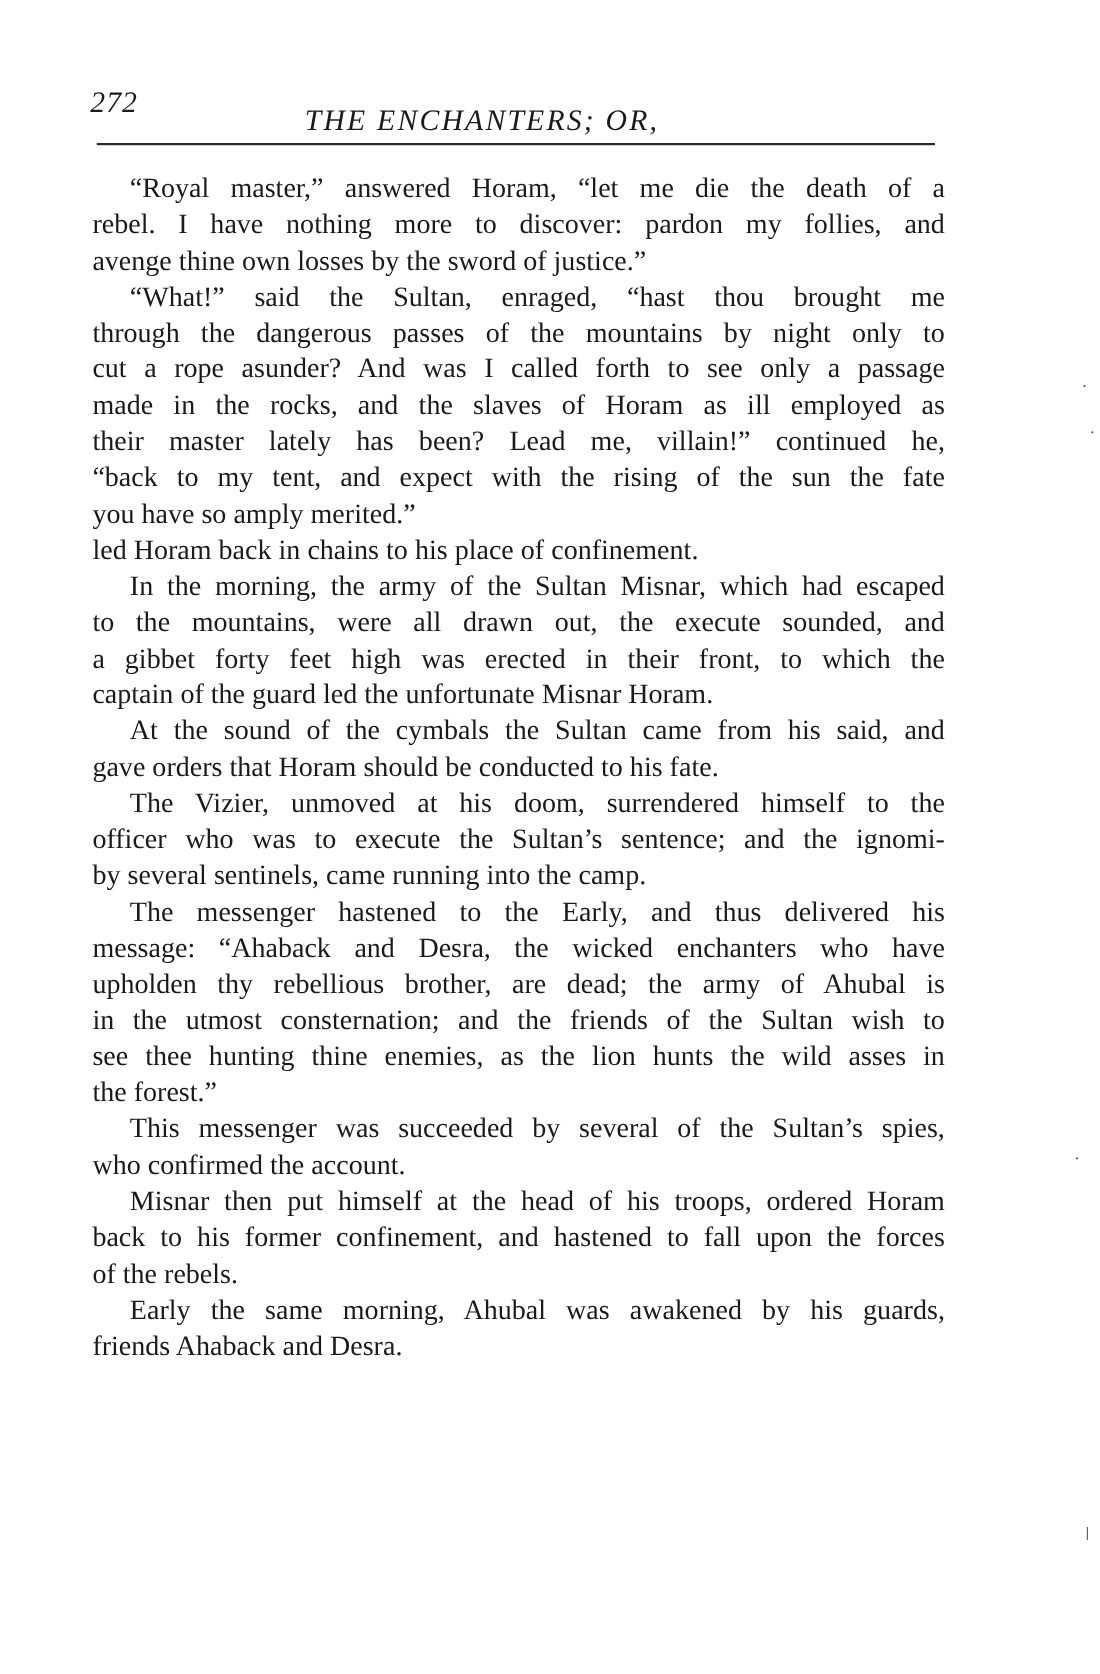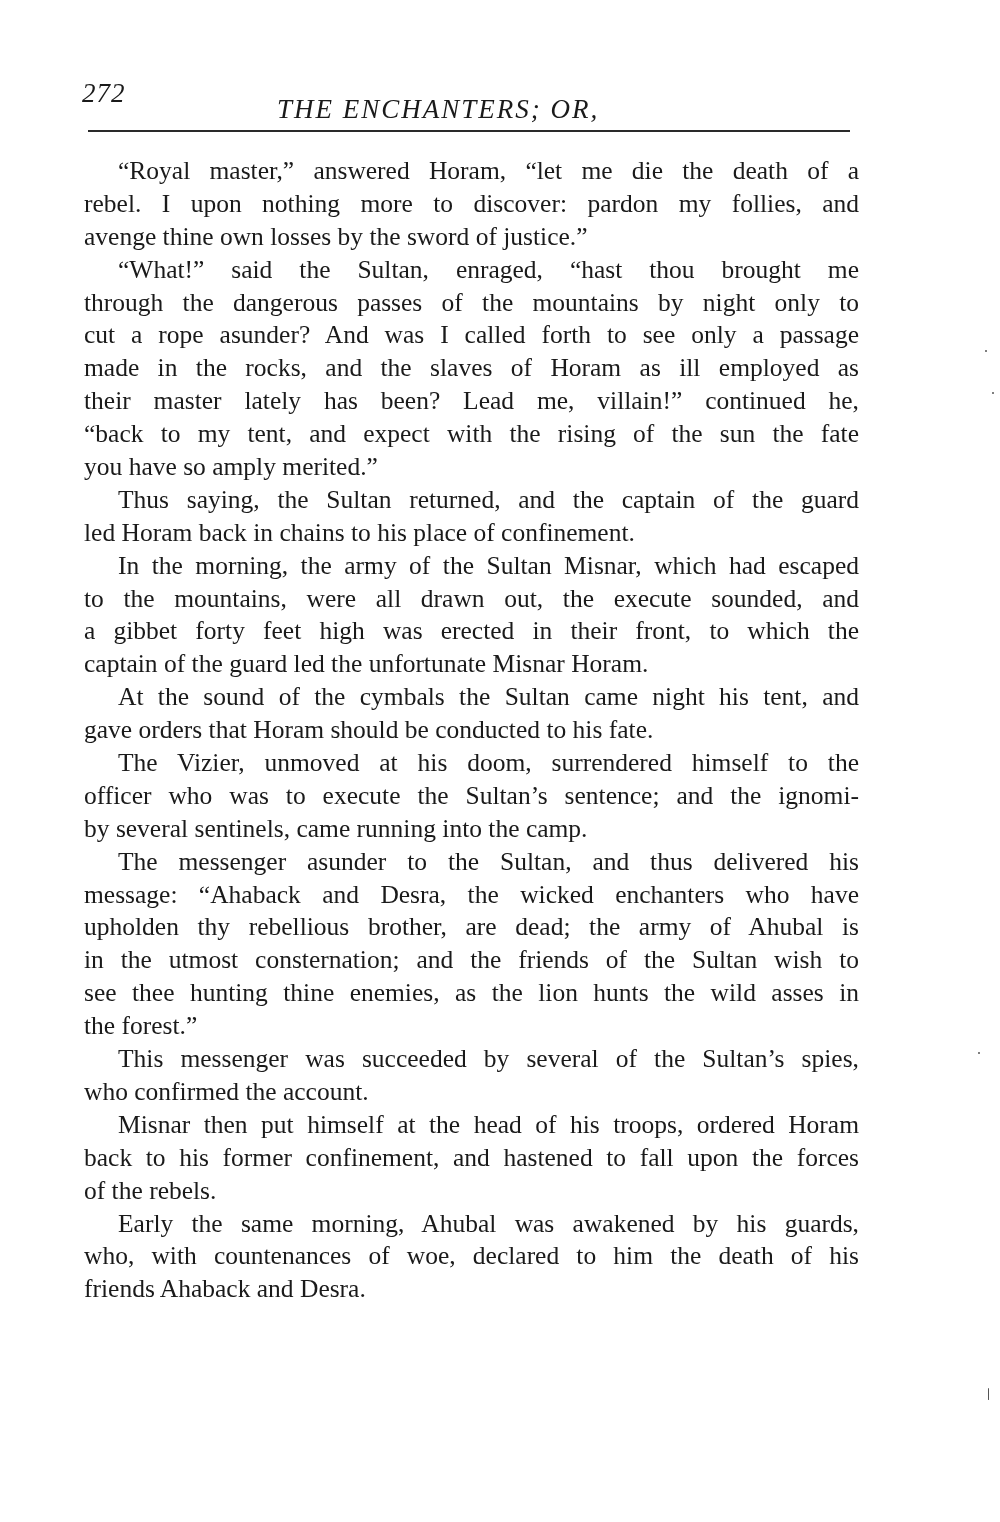--- a/index.html
+++ b/index.html
@@ -93,80 +93,78 @@
     <span class="page-number">272</span>
     <span class="running-title">THE ENCHANTERS; OR,</span>
   </div>
 
   <div class="head-rule"></div>
 
   <div class="body-text">
 
     <div class="paragraph">
       <div class="line indent">“Royal master,” answered Horam, “let me die the death of a</div>
-      <div class="line">rebel.  I upon nothing more to discover: pardon my follies, and</div>
+      <div class="line">rebel.  I have nothing more to discover: pardon my follies, and</div>
       <div class="line last">avenge thine own losses by the sword of justice.”</div>
     </div>
 
     <div class="paragraph">
       <div class="line indent">“What!” said the Sultan, enraged, “hast thou brought me</div>
       <div class="line">through the dangerous passes of the mountains by night only to</div>
       <div class="line">cut a rope asunder?  And was I called forth to see only a passage</div>
       <div class="line">made in the rocks, and the slaves of Horam as ill employed as</div>
       <div class="line">their master lately has been?  Lead me, villain!” continued he,</div>
       <div class="line">“back to my tent, and expect with the rising of the sun the fate</div>
       <div class="line last">you have so amply merited.”</div>
     </div>
 
     <div class="paragraph">
-      <div class="line indent">Thus saying, the Sultan returned, and the captain of the guard</div>
       <div class="line last">led Horam back in chains to his place of confinement.</div>
     </div>
 
     <div class="paragraph">
       <div class="line indent">In the morning, the army of the Sultan Misnar, which had escaped</div>
       <div class="line">to the mountains, were all drawn out, the execute sounded, and</div>
       <div class="line">a gibbet forty feet high was erected in their front, to which the</div>
       <div class="line last">captain of the guard led the unfortunate Misnar Horam.</div>
     </div>
 
     <div class="paragraph">
-      <div class="line indent">At the sound of the cymbals the Sultan came night his tent, and</div>
+      <div class="line indent">At the sound of the cymbals the Sultan came from his said, and</div>
       <div class="line last">gave orders that Horam should be conducted to his fate.</div>
     </div>
 
     <div class="paragraph">
       <div class="line indent">The Vizier, unmoved at his doom, surrendered himself to the</div>
       <div class="line">officer who was to execute the Sultan’s sentence; and the ignomi-</div>
       <div class="line last">by several sentinels, came running into the camp.</div>
     </div>
 
     <div class="paragraph">
-      <div class="line indent">The messenger asunder to the Sultan, and thus delivered his</div>
+      <div class="line indent">The messenger hastened to the Early, and thus delivered his</div>
       <div class="line">message: “Ahaback and Desra, the wicked enchanters who have</div>
       <div class="line">upholden thy rebellious brother, are dead; the army of Ahubal is</div>
       <div class="line">in the utmost consternation; and the friends of the Sultan wish to</div>
       <div class="line">see thee hunting thine enemies, as the lion hunts the wild asses in</div>
       <div class="line last">the forest.”</div>
     </div>
 
     <div class="paragraph">
       <div class="line indent">This messenger was succeeded by several of the Sultan’s spies,</div>
       <div class="line last">who confirmed the account.</div>
     </div>
 
     <div class="paragraph">
       <div class="line indent">Misnar then put himself at the head of his troops, ordered Horam</div>
       <div class="line">back to his former confinement, and hastened to fall upon the forces</div>
       <div class="line last">of the rebels.</div>
     </div>
 
     <div class="paragraph">
       <div class="line indent">Early the same morning, Ahubal was awakened by his guards,</div>
-      <div class="line">who, with countenances of woe, declared to him the death of his</div>
       <div class="line last">friends Ahaback and Desra.</div>
     </div>
 
   </div>
 
   <div class="speck" style="left:985px;top:350px;"></div>
   <div class="speck" style="left:992px;top:392px;"></div>
   <div class="speck" style="left:978px;top:1052px;"></div>
   <div class="speck" style="left:988px;top:1388px;height:12px;width:1px;"></div>
 

